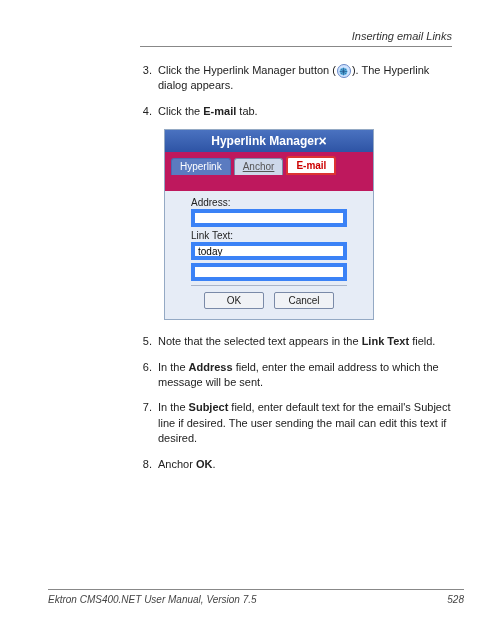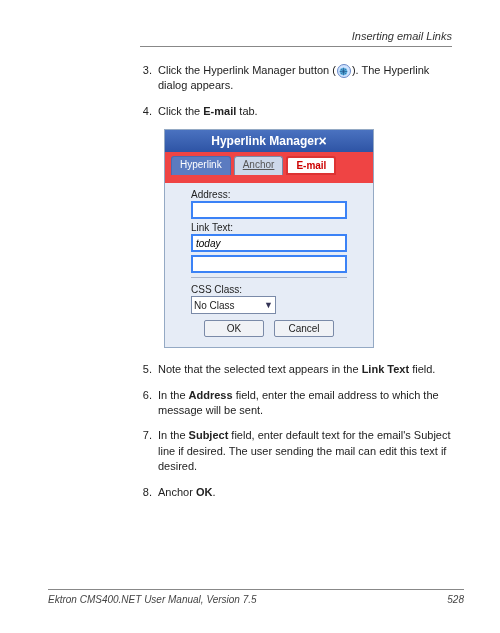--- a/index.html
+++ b/index.html
@@ -62,22 +62,23 @@
       align-items: center;
     }
     .dlg-close {
       font-size: 14px;
       line-height: 1;
       cursor: default;
     }
     .dlg-tabs {
       display: flex;
       gap: 3px;
-      padding: 4px 6px 8px 6px;
-      background: #ef4444;
+      padding: 4px 6px 16px 6px;
+      background: #be185d;
+      align-items: flex-end;
     }
     .dlg-tab {
       padding: 2px 8px 3px;
       font-size: 10px;
       border: 1px solid #7a8aa8;
       border-bottom: none;
       border-radius: 3px 3px 0 0;
       background: #e6ecf6;
       color: #2a4a9a;
     }
@@ -96,26 +97,25 @@
     }
     .dlg-row { margin-bottom: 3px; }
     .dlg-label {
       font-size: 10px;
       color: #222;
       margin-bottom: 1px;
       display: block;
     }
     .dlg-input {
       width: 100%;
-      border: 2px solid #3b82f6;
+      border: 4px solid #3b82f6;
       background: #fff;
       font-size: 10px;
       padding: 2px 3px;
       height: 18px;
-      font-style: italic;
     }
     .dlg-select {
       width: 85px;
       border: 1px solid #7a8aa8;
       background: #fff;
       font-size: 10px;
       padding: 1px 2px;
       height: 18px;
       display: flex;
       justify-content: space-between;
@@ -223,27 +223,20 @@
         <input class="dlg-input" value="" style="">
       </div>
       <div class="dlg-row">
         <span class="dlg-label">Link Text:</span>
         <input class="dlg-input" value="today" style="">
       </div>
       <div class="dlg-row">
         <input class="dlg-input" value="" style="">
       </div>
       <hr class="dlg-hr">
-      <div class="dlg-row">
-        <span class="dlg-label">CSS Class:</span>
-        <div class="dlg-select">
-          <span>No Class</span>
-          <span class="caret">▼</span>
-        </div>
-      </div>
       <div class="dlg-buttons">
         <div class="dlg-btn">OK</div>
         <div class="dlg-btn">Cancel</div>
       </div>
     </div>
   </div>
 
   <ol class="step-list">
     <li class="step-item">
       <span class="step-num">5.</span>

